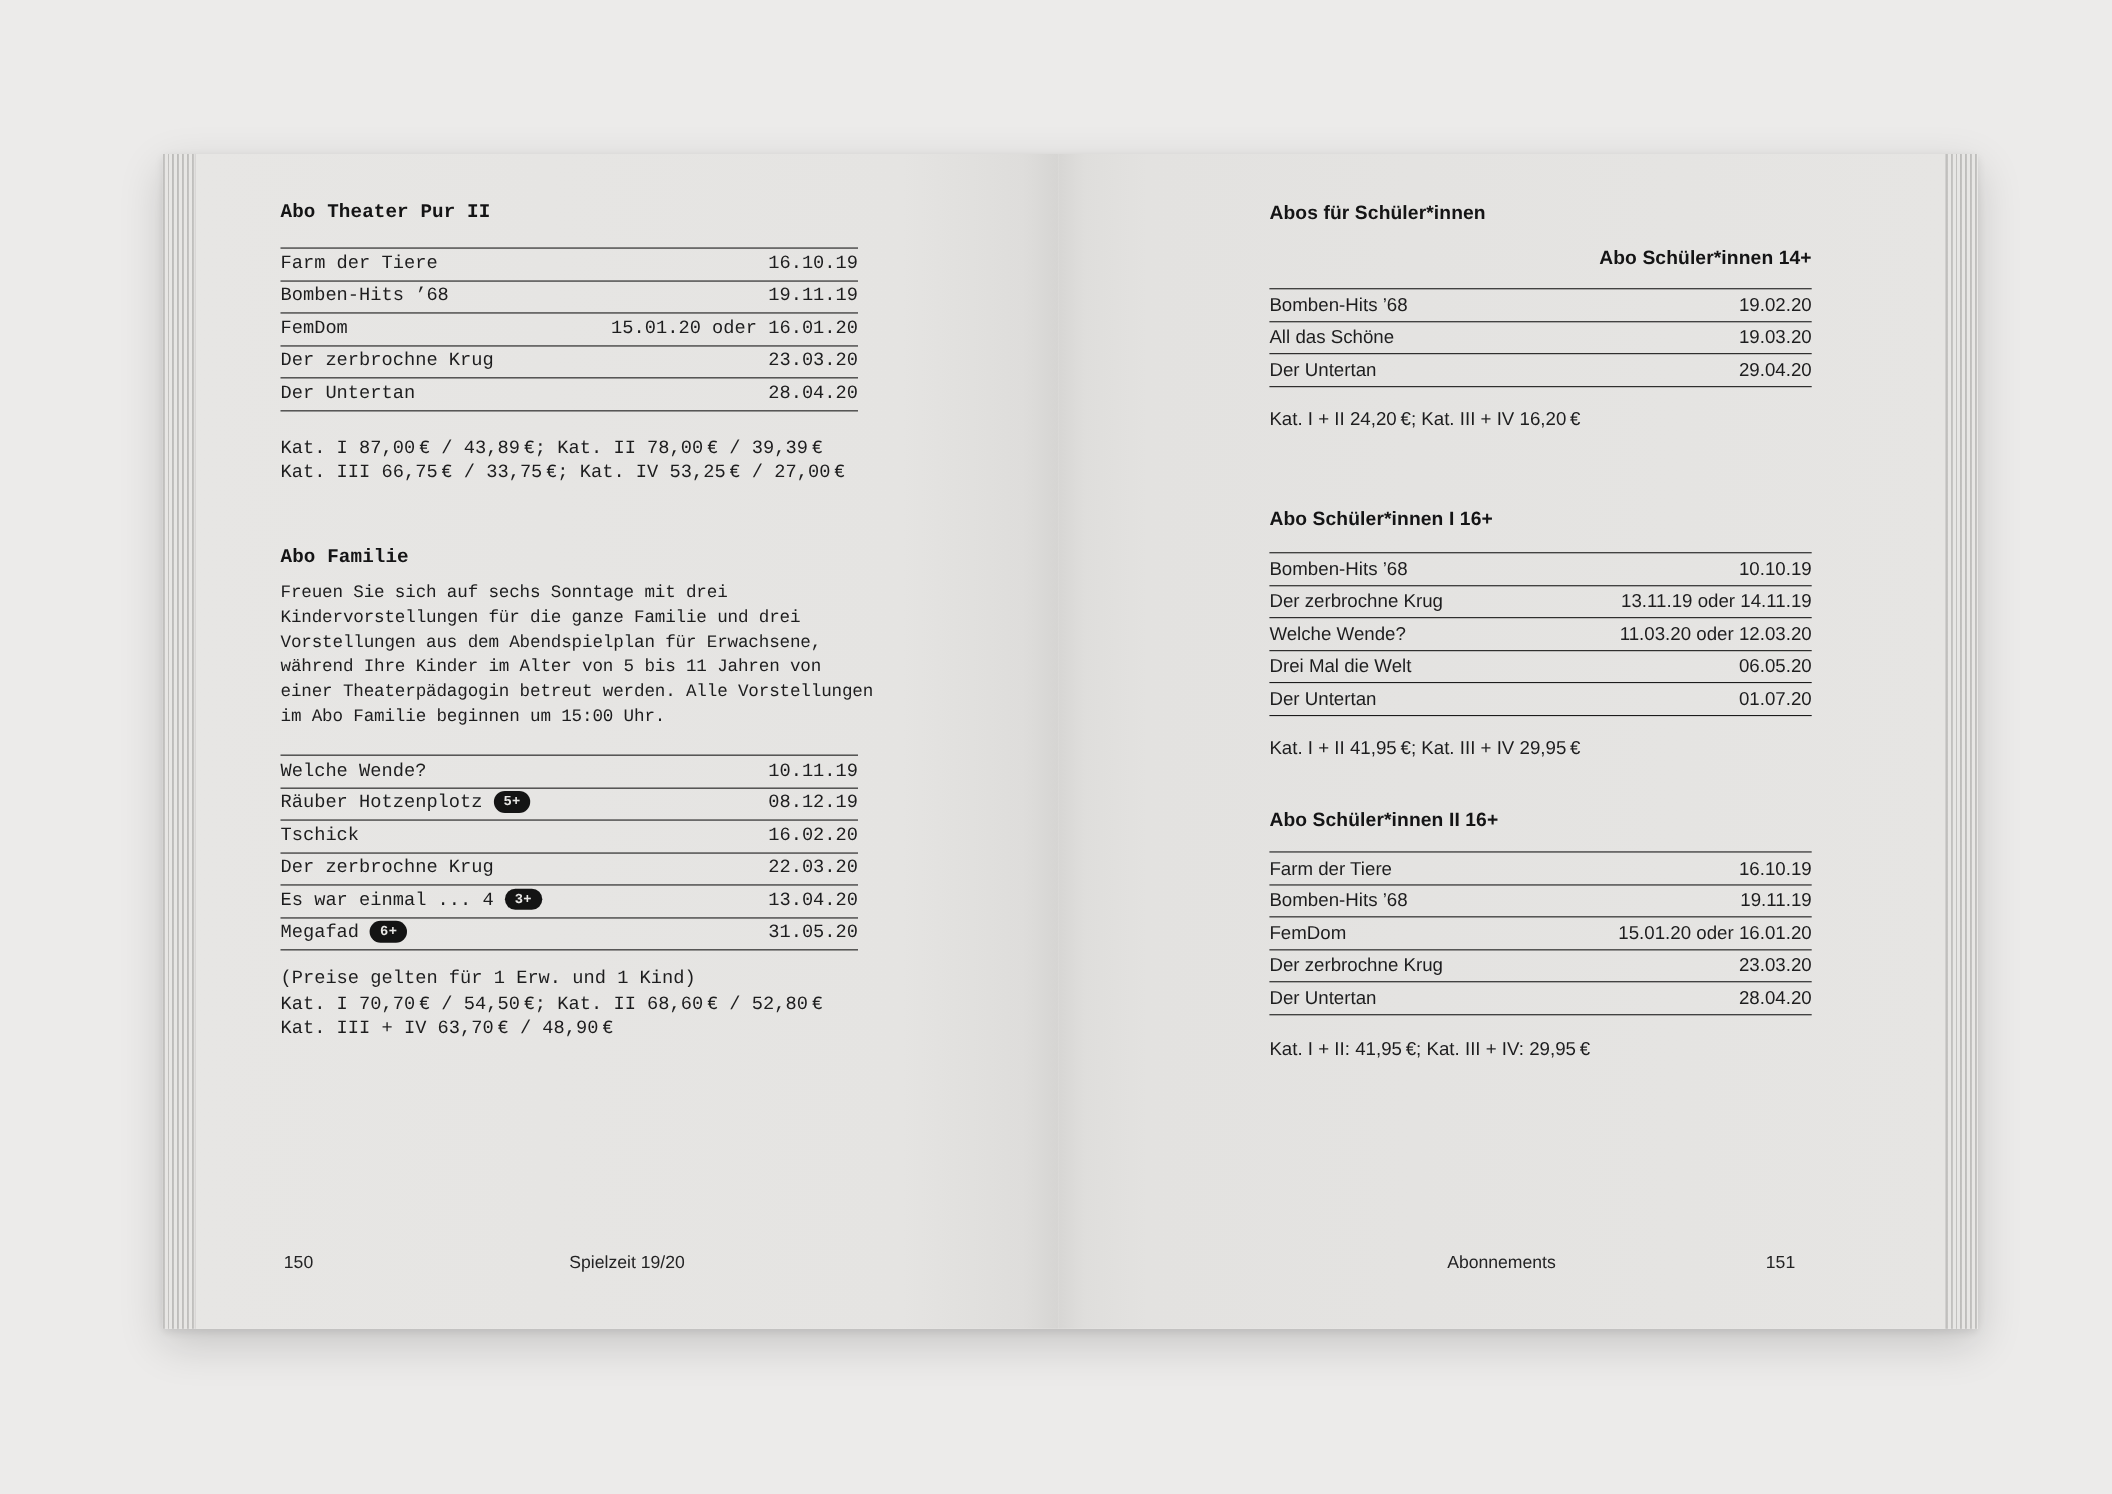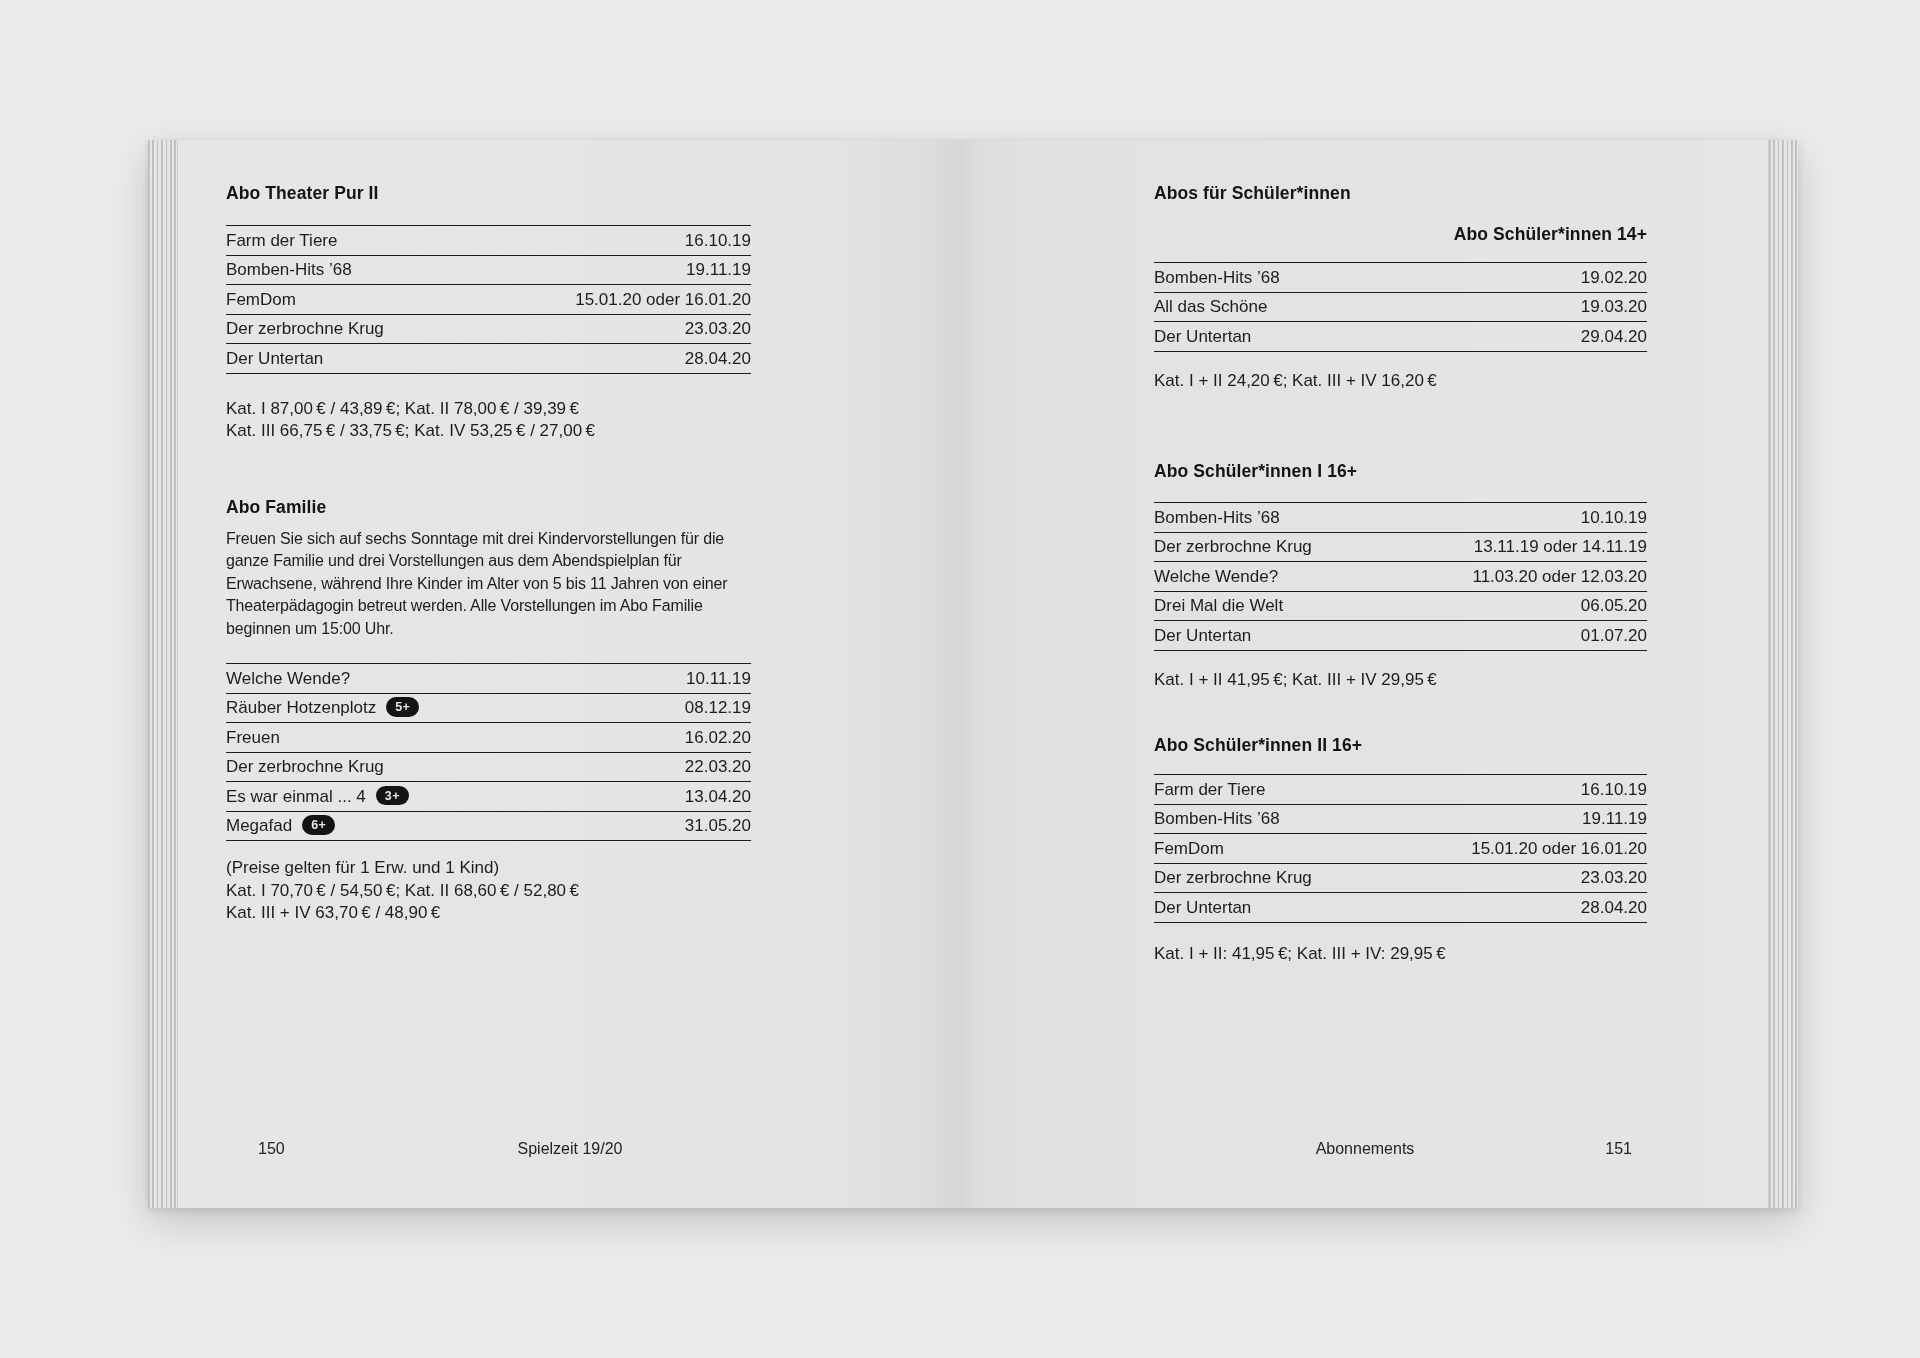--- a/index.html
+++ b/index.html
@@ -27,21 +27,21 @@
   .page { position: relative; height: 100%; }
   .page-left {
     width: 784px;
     background: linear-gradient(90deg, #e7e6e4 0%, #e5e4e2 82%, #dedddb 96%, #d6d5d3 100%);
   }
   .page-right {
     width: 806px;
     background: linear-gradient(90deg, #d7d6d4 0%, #dfdedc 3%, #e3e2e0 10%, #e5e4e2 70%, #e6e5e3 100%);
   }
   .content { position: absolute; top: 0; color: #1d1d1e; }
-  .content-left  { left: 48px;  width: 525px; }
+  .content-left  { left: 77px;  width: 525px; font-family: Liberation Mono, monospace; }
   .content-right { left: 192px; width: 493px; }
 
   .heading {
     font-size: 17.5px; font-weight: bold; color: #141415;
     line-height: 22px; letter-spacing: 0.1px;
   }
   .h-first { margin-top: 42px; }
 
   .abo-table { border-top: 1.5px solid #1b1b1b; }
   .row {
@@ -155,21 +155,21 @@
             <span class="row-title"><span>Welche Wende?</span></span>
             <span class="row-date">10.11.19</span>
           </div>
 
           <div class="row">
             <span class="row-title"><span>Räuber Hotzenplotz</span><span class="badge">5+</span></span>
             <span class="row-date">08.12.19</span>
           </div>
 
           <div class="row">
-            <span class="row-title"><span>Freuen</span></span>
+            <span class="row-title"><span>Tschick</span></span>
             <span class="row-date">16.02.20</span>
           </div>
 
           <div class="row">
             <span class="row-title"><span>Der zerbrochne Krug</span></span>
             <span class="row-date">22.03.20</span>
           </div>
 
           <div class="row">
             <span class="row-title"><span>Es war einmal ... 4</span><span class="badge">3+</span></span>

